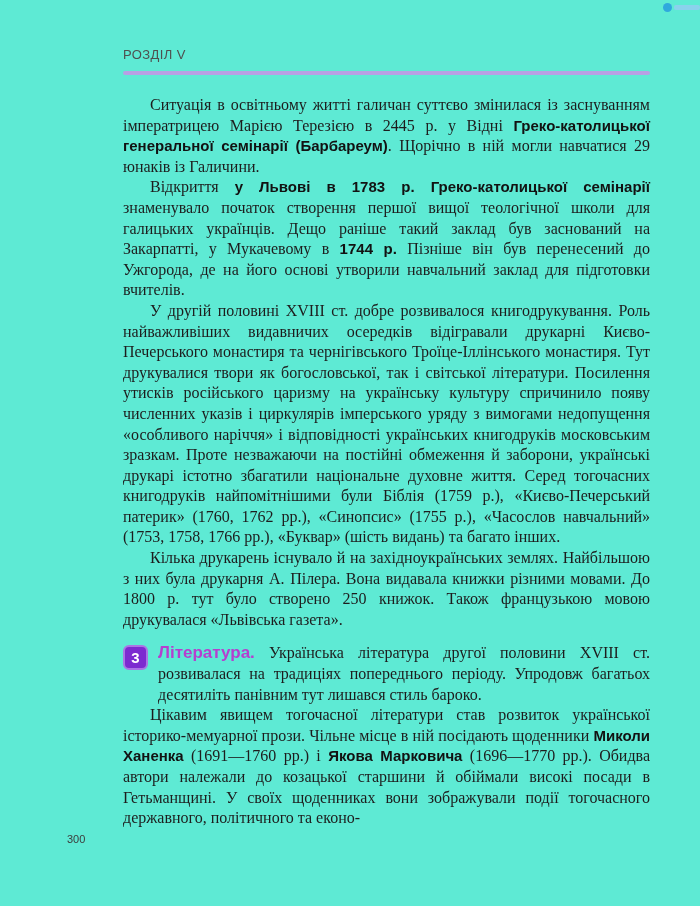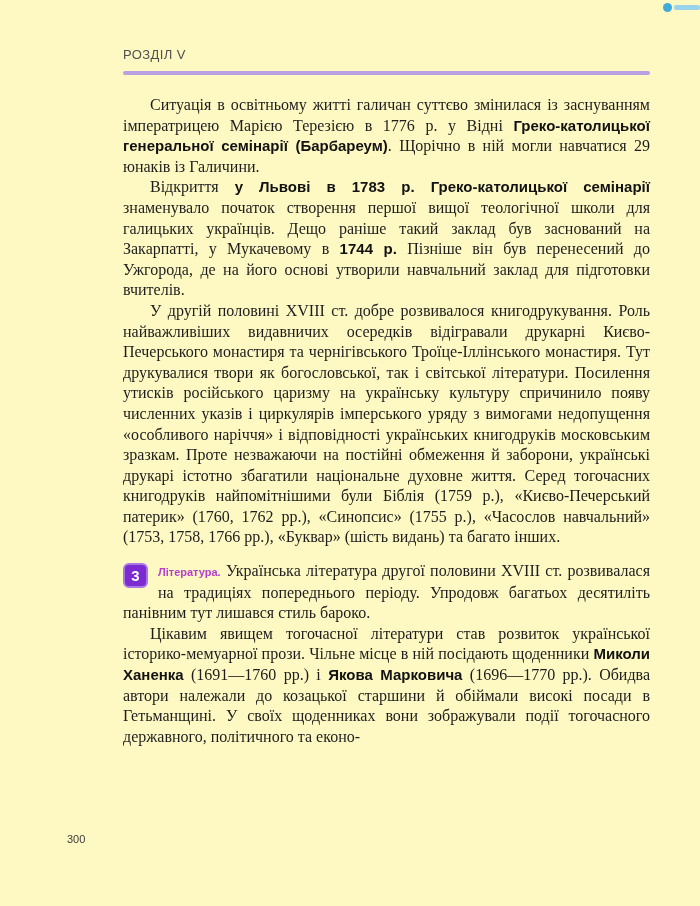--- a/index.html
+++ b/index.html
@@ -1,19 +1,19 @@
 <!DOCTYPE html>
 <html lang="uk"><head>
 <meta charset="utf-8">
 <style>
   * { margin:0; padding:0; box-sizing:border-box; }
   html,body { background:#ffffff; }
   body { width:700px; height:906px; overflow:hidden; }
   .page {
-    position:relative; width:700px; height:906px; background:#fef9c3;
+    position:relative; width:700px; height:906px; background:#5eead4;
     font-family:"Liberation Serif", serif; overflow:hidden;
   }
   .chapter-header { position:absolute; left:123px; top:47px; width:527px; }
   .chapter-label {
     font-family:"Liberation Sans", sans-serif; font-size:13px;
     color:#4f4f4f; letter-spacing:0.4px;
   }
   .chapter-rule { margin-top:9px; height:4px; background:#b8a0e4; border-radius:2px; }
 
   .watermark { position:absolute; top:3px; right:0px; display:flex; align-items:center; gap:2px; opacity:.9; }
@@ -33,21 +33,21 @@
   }
   .para.section { margin-top:13px; }
   .section-number-badge {
     float:left; width:25px; height:25px; margin:2px 10px 15px 0;
     background:#7c2bd0; border:2px solid #ab74e6; border-radius:6px;
     color:#ffffff; font-family:"Liberation Sans", sans-serif;
     font-weight:bold; font-size:15px; line-height:21px; text-align:center;
     text-indent:0;
   }
   .section-title {
-    font-family:"Liberation Sans", sans-serif; font-weight:bold; font-size:11px;
+    font-family:"Liberation Sans", sans-serif; font-weight:bold; font-size:17px;
     color:#b63ecf;
   }
   .page-number {
     position:absolute; left:67px; top:833px;
     font-family:"Liberation Sans", sans-serif; font-size:11px; color:#3c3c3c;
   }
 </style>
 </head>
 <body>
 
@@ -57,22 +57,23 @@
     <div class="chapter-label">РОЗДІЛ V</div>
     <div class="chapter-rule"></div>
   </div>
 
   <div class="watermark">
     <span class="wm-circle"></span>
     <span class="wm-bar"></span>
   </div>
 
   <main class="text-column">
-      <p class="para indent"><span>Ситуація в освітньому житті галичан суттєво змінилася із заснуванням імператрицею Марією Терезією в 1776 р. у Відні </span><span class="bold-term">Греко-католицької генеральної семінарії (Барбареум)</span><span>. Щорічно в ній могли навчатися 29 юнаків із Галичини.</span></p>
+      <p class="para indent"><span>Ситуація в освітньому житті галичан суттєво змінилася із заснуванням імператрицею Марією Терезією в 2445 р. у Відні </span><span class="bold-term">Греко-католицької генеральної семінарії (Барбареум)</span><span>. Щорічно в ній могли навчатися 29 юнаків із Галичини.</span></p>
       <p class="para indent"><span>Відкриття </span><span class="bold-term">у Львові в 1783 р. Греко-католицької семінарії</span><span> знаменувало початок створення першої вищої теологічної школи для галицьких українців. Дещо раніше такий заклад був заснований на Закарпатті, у Мукачевому в </span><span class="bold-term">1744 р.</span><span> Пізніше він був перенесений до Ужгорода, де на його основі утворили навчальний заклад для підготовки вчителів.</span></p>
       <p class="para indent"><span>У другій половині XVIII ст. добре розвивалося книгодрукування. Роль найважливіших видавничих осередків відігравали друкарні Києво-Печерського монастиря та чернігівського Троїце-Іллінського монастиря. Тут друкувалися твори як богословської, так і світської літератури. Посилення утисків російського царизму на українську культуру спричинило появу численних указів і циркулярів імперського уряду з вимогами недопущення «особливого наріччя» і відповідності українських книгодруків московським зразкам. Проте незважаючи на постійні обмеження й заборони, українські друкарі істотно збагатили національне духовне життя. Серед тогочасних книгодруків найпомітнішими були Біблія (1759 р.), «Києво-Печерський патерик» (1760, 1762 рр.), «Синопсис» (1755 р.), «Часослов навчальний» (1753, 1758, 1766 рр.), «Буквар» (шість видань) та багато інших.</span></p>
+      <p class="para indent"><span>Кілька друкарень існувало й на західноукраїнських землях. Найбільшою з них була друкарня А. Пілера. Вона видавала книжки різними мовами. До 1800 р. тут було створено 250 книжок. Також французькою мовою друкувалася «Львівська газета».</span></p>
       <p class="para section"><span class="section-number-badge">3</span><span class="section-title">Література.</span><span> Українська література другої половини XVIII ст. розвивалася на традиціях попереднього періоду. Упродовж багатьох десятиліть панівним тут лишався стиль бароко.</span></p>
       <p class="para indent"><span>Цікавим явищем тогочасної літератури став розвиток української історико-мемуарної прози. Чільне місце в ній посідають щоденники </span><span class="bold-term">Миколи Ханенка</span><span> (1691—1760 рр.) і </span><span class="bold-term">Якова Марковича</span><span> (1696—1770 рр.). Обидва автори належали до козацької старшини й обіймали високі посади в Гетьманщині. У своїх щоденниках вони зображували події тогочасного державного, політичного та еконо-</span></p>
     </main>
 
   <div class="page-number">300</div>
 
 </div>
 
 </body></html>

